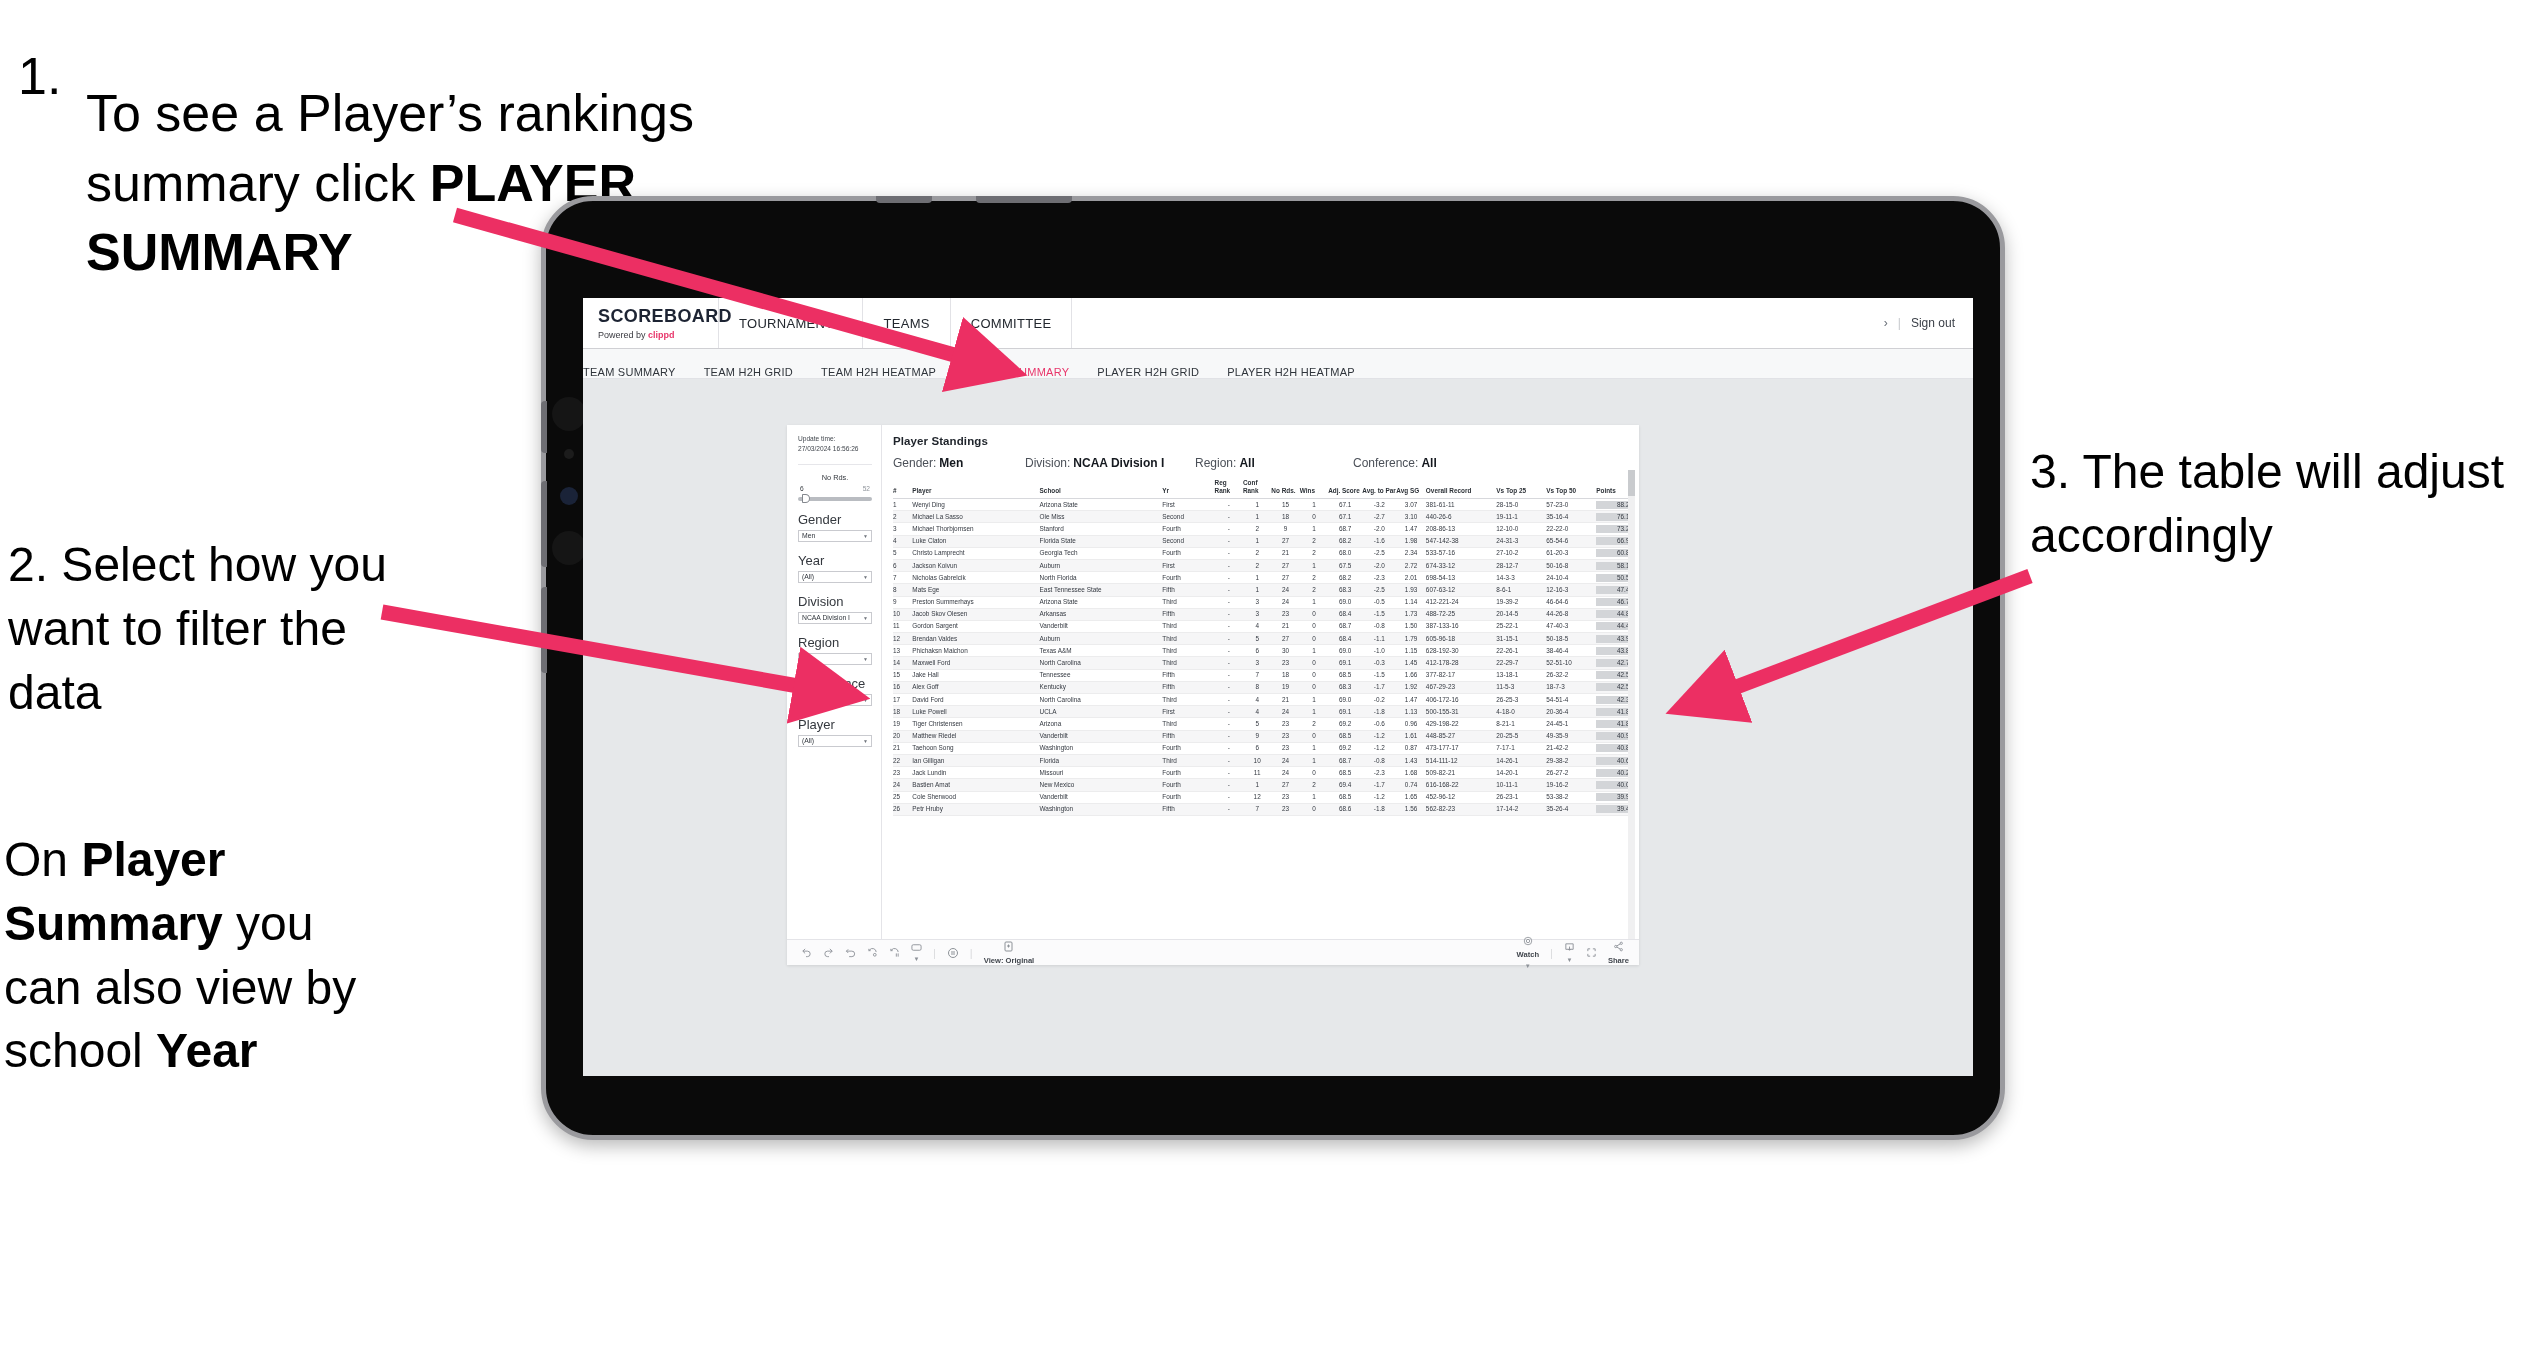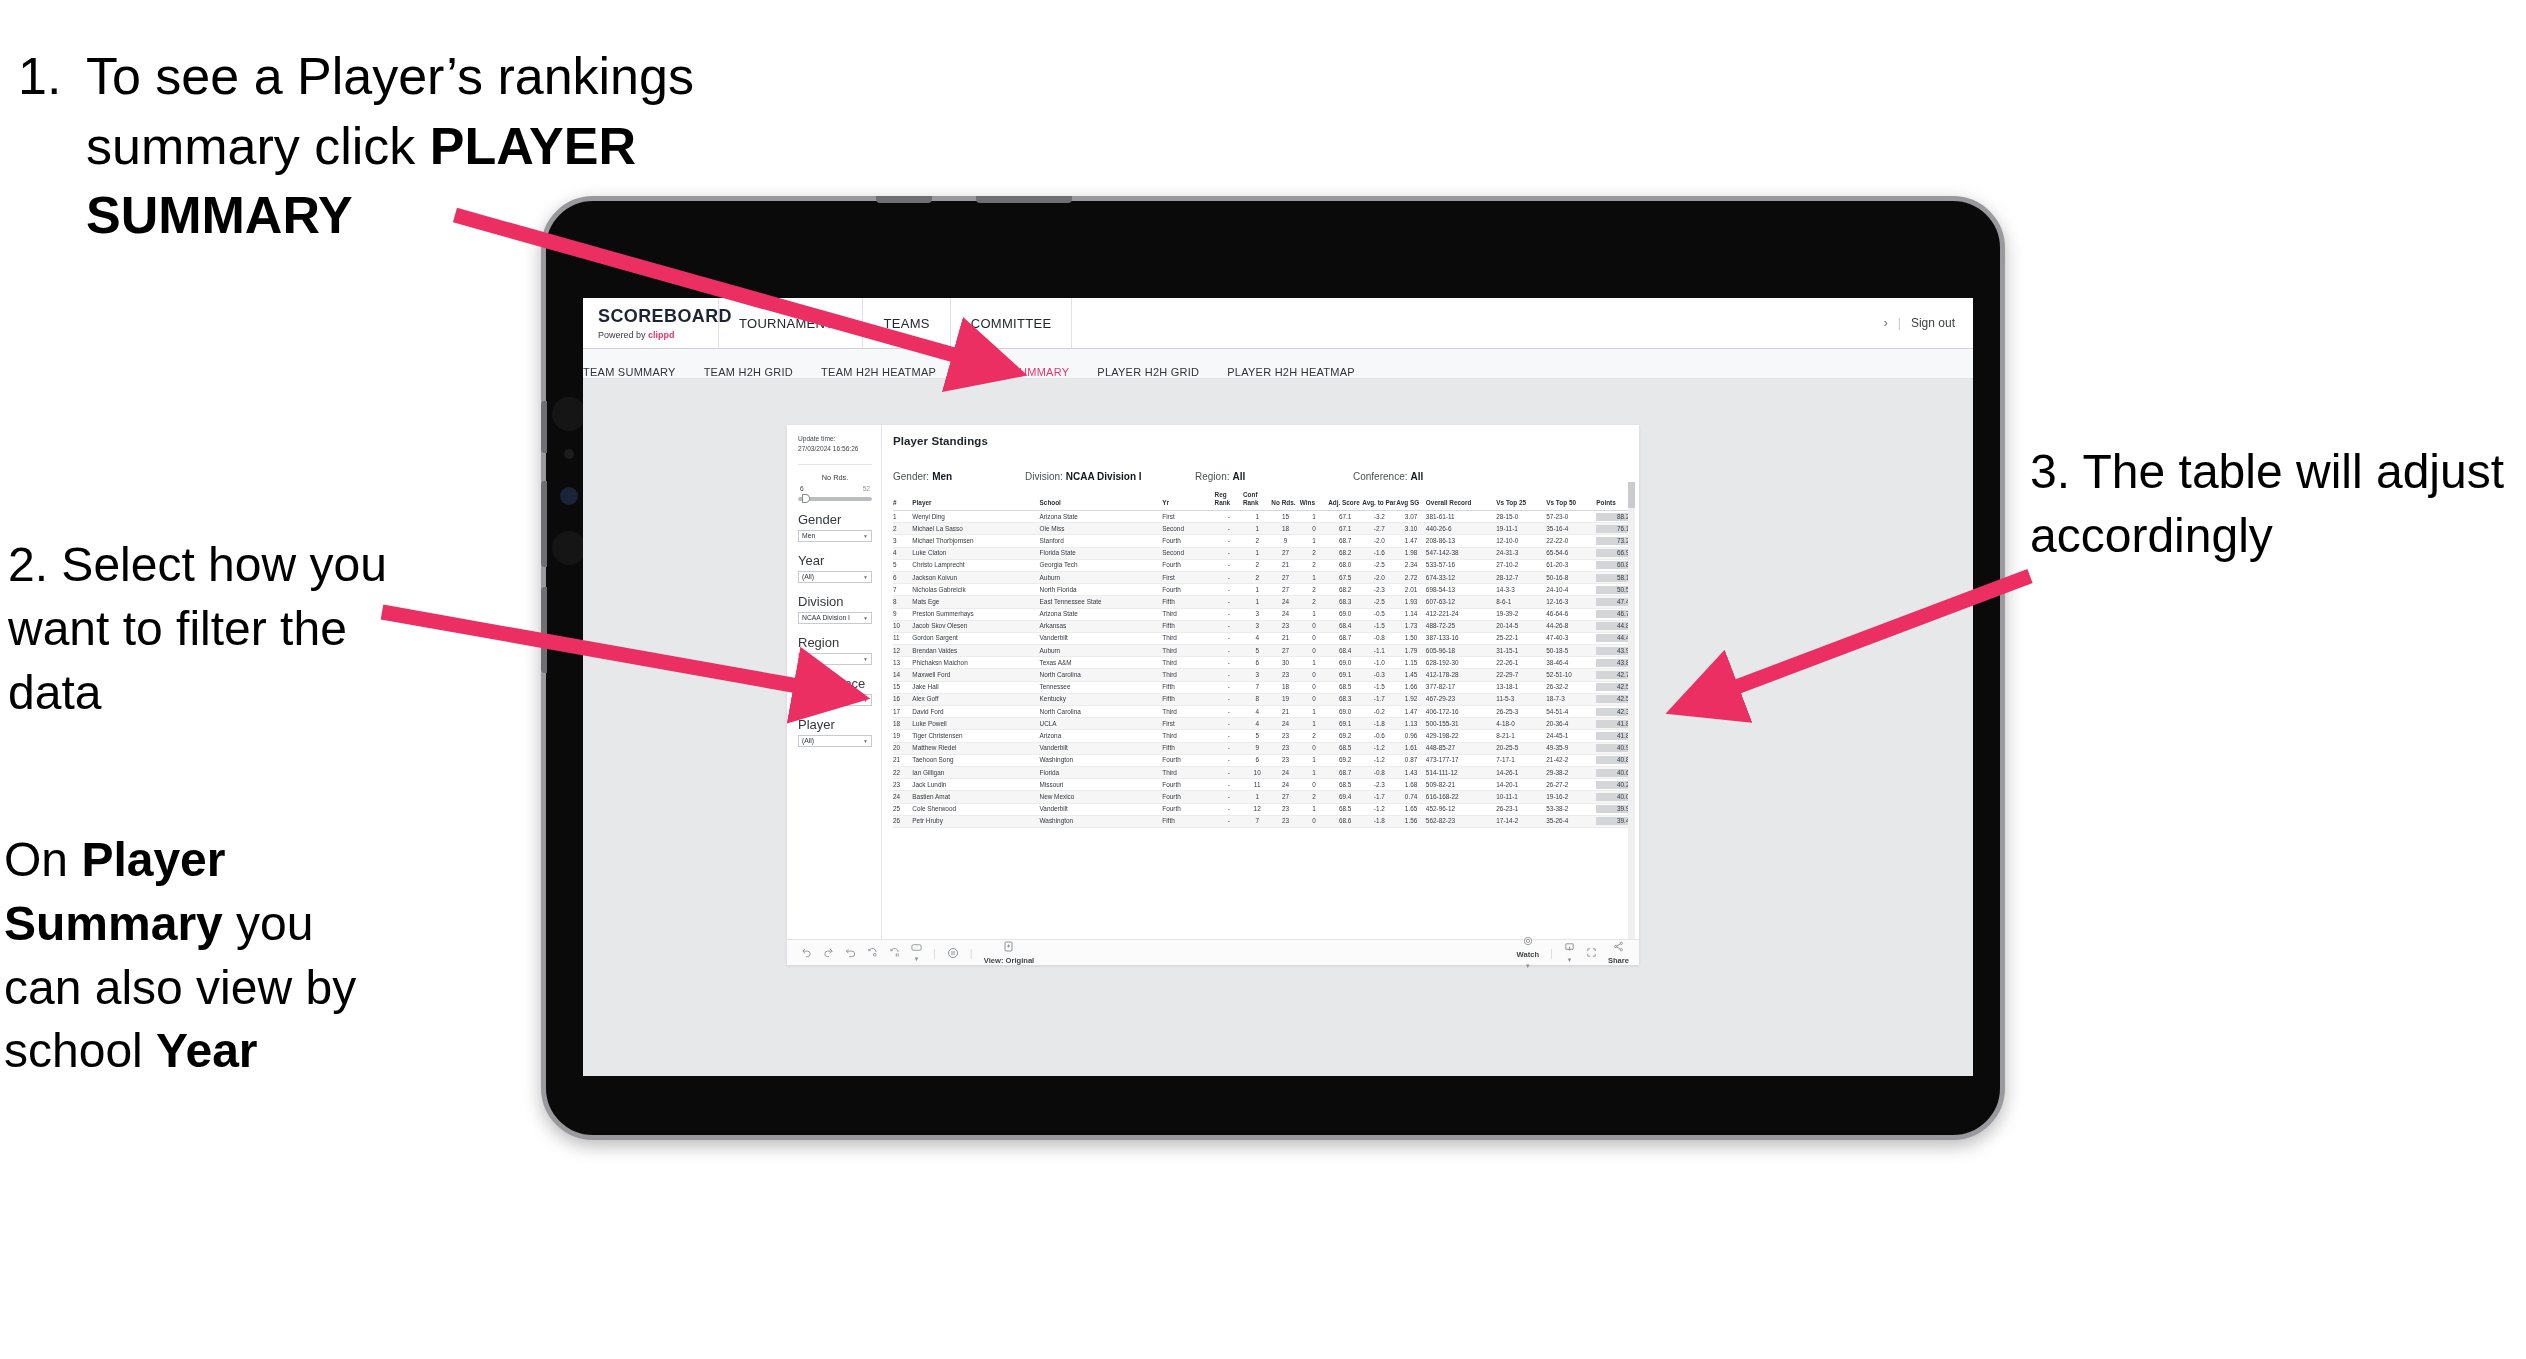--- a/index.html
+++ b/index.html
@@ -11,21 +11,21 @@
   }
   #root { position: relative; width: 2526px; height: 1359px; background:#fff; }
 
   
   .callout { position: absolute; color:#000; font-family:"Liberation Sans", sans-serif; }
   .callout .b { font-weight: 700; }
 
   #callout-1 { left: 18px; top: 42px; width: 790px; font-size: 52px; line-height: 1.34; }
   #callout-1 .numwrap { display:flex; }
   #callout-1 .num { width: 68px; flex:0 0 68px; }
-  #callout-1 .txt { flex:1; }
+  #callout-1 .txt { flex:1;margin-top:37px; }
 
   #callout-2 { left: 8px; top: 533px; width: 400px; font-size: 48px; line-height: 1.33; }
   #callout-2b { left: 4px; top: 828px; width: 400px; font-size: 48px; line-height: 1.33; }
   #callout-3 { left: 2030px; top: 440px; width: 500px; font-size: 48px; line-height: 1.33; }
 
   
   .arrow-svg { position:absolute; left:0; top:0; width:2526px; height:1359px; pointer-events:none; }
 
   
   #tablet {
@@ -99,21 +99,21 @@
   .slidergrp .stitle { font-size: 7.4px; color:#34383e; margin-bottom: 3px; }
   .slidergrp .srow { display:flex; justify-content:space-between; font-size:6.6px; color:#33383e; padding: 0 2px;}
   .slidergrp .srow .max { color:#8e939a; }
   .track { position:relative; height: 4px; background:#b9bcc1; border-radius:2px; margin-top:5px; }
   .knob { position:absolute; left: 4px; top:-2.5px; width: 8px; height: 9px;
           background:#fff; border:1px solid #83878d; border-radius: 1px 5px 5px 1px; }
 
   
   #vizmain { flex:1; display:flex; flex-direction:column; min-width:0; padding: 10px 4px 0 11px; }
   #viz-title { font-size: 11.5px; font-weight:700; color:#1e232a; letter-spacing:0.1px; }
-  #viz-sub { display:flex; margin-top: 24px; font-size: 10px; color:#4b5058; }
+  #viz-sub { display:flex; margin-top: 9px; font-size: 12px; color:#4b5058; }
   #viz-sub .cell { display:flex; gap:3px; }
   #viz-sub .cell b { color:#15191f; font-weight:700; }
   #viz-sub .c0 { width: 132px; }
   #viz-sub .c1 { width: 170px; }
   #viz-sub .c2 { width: 158px; }
 
   table.standings { width: 100%; border-collapse: collapse; margin-top: 9px; table-layout: fixed; }
   table.standings th { font-size: 6.4px; color:#2b3036; font-weight:700; text-align:left;
                        vertical-align:bottom; padding: 0 0 3px 0; line-height:1.25; }
   table.standings thead tr { border-bottom: 1px solid #d7d8dc; }

